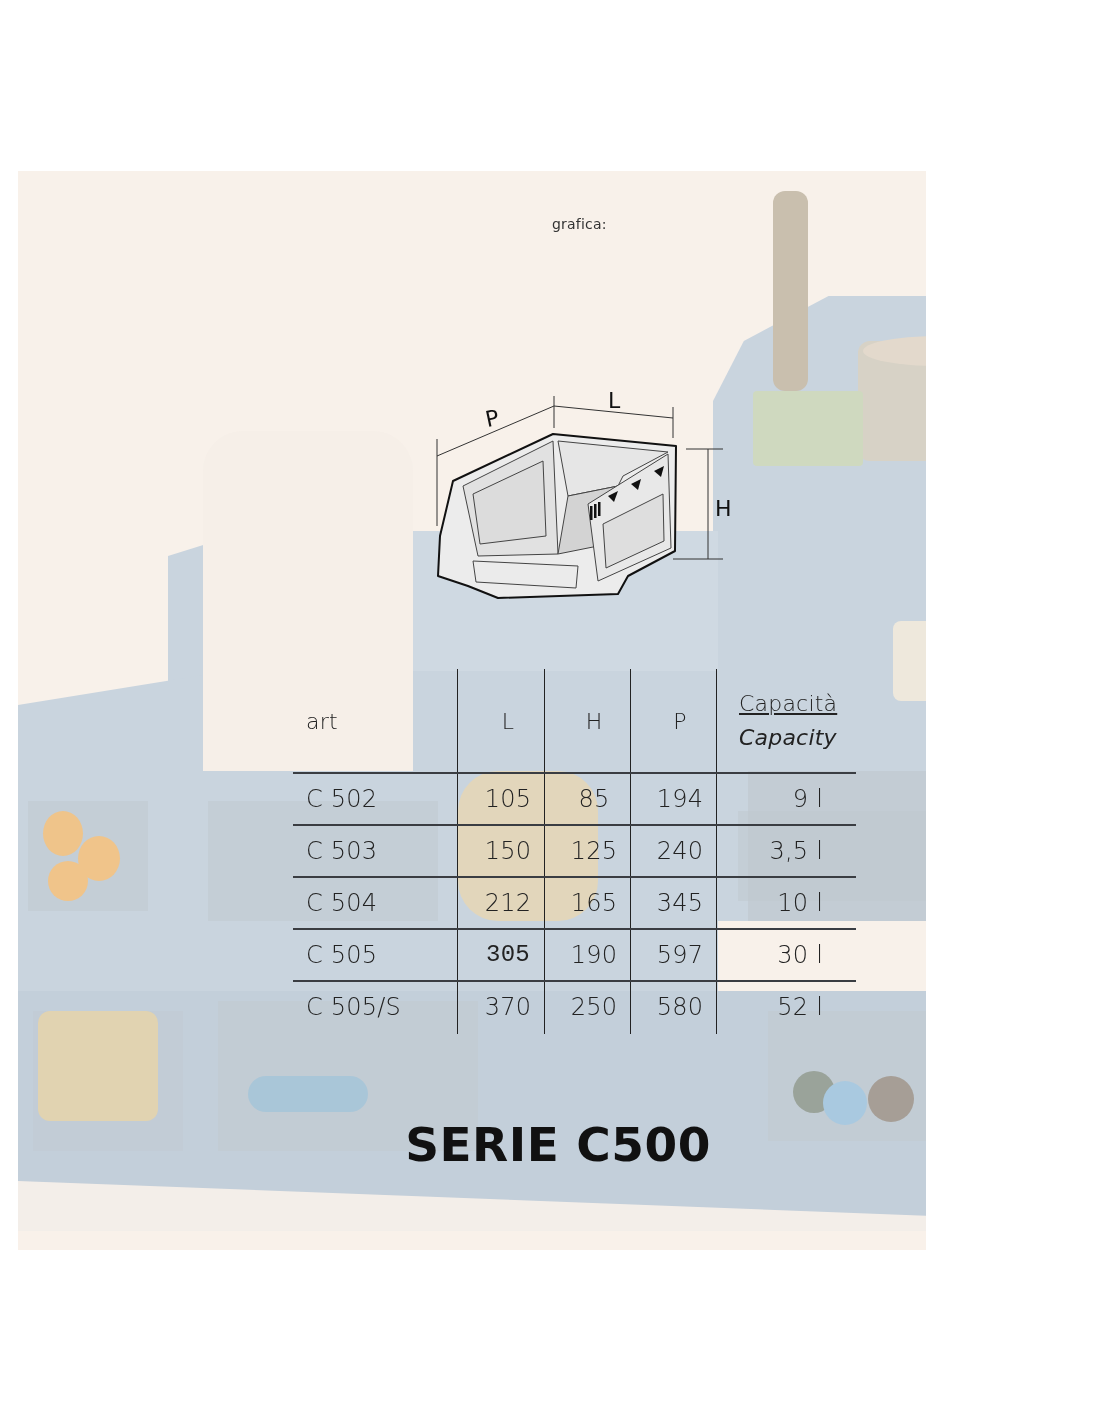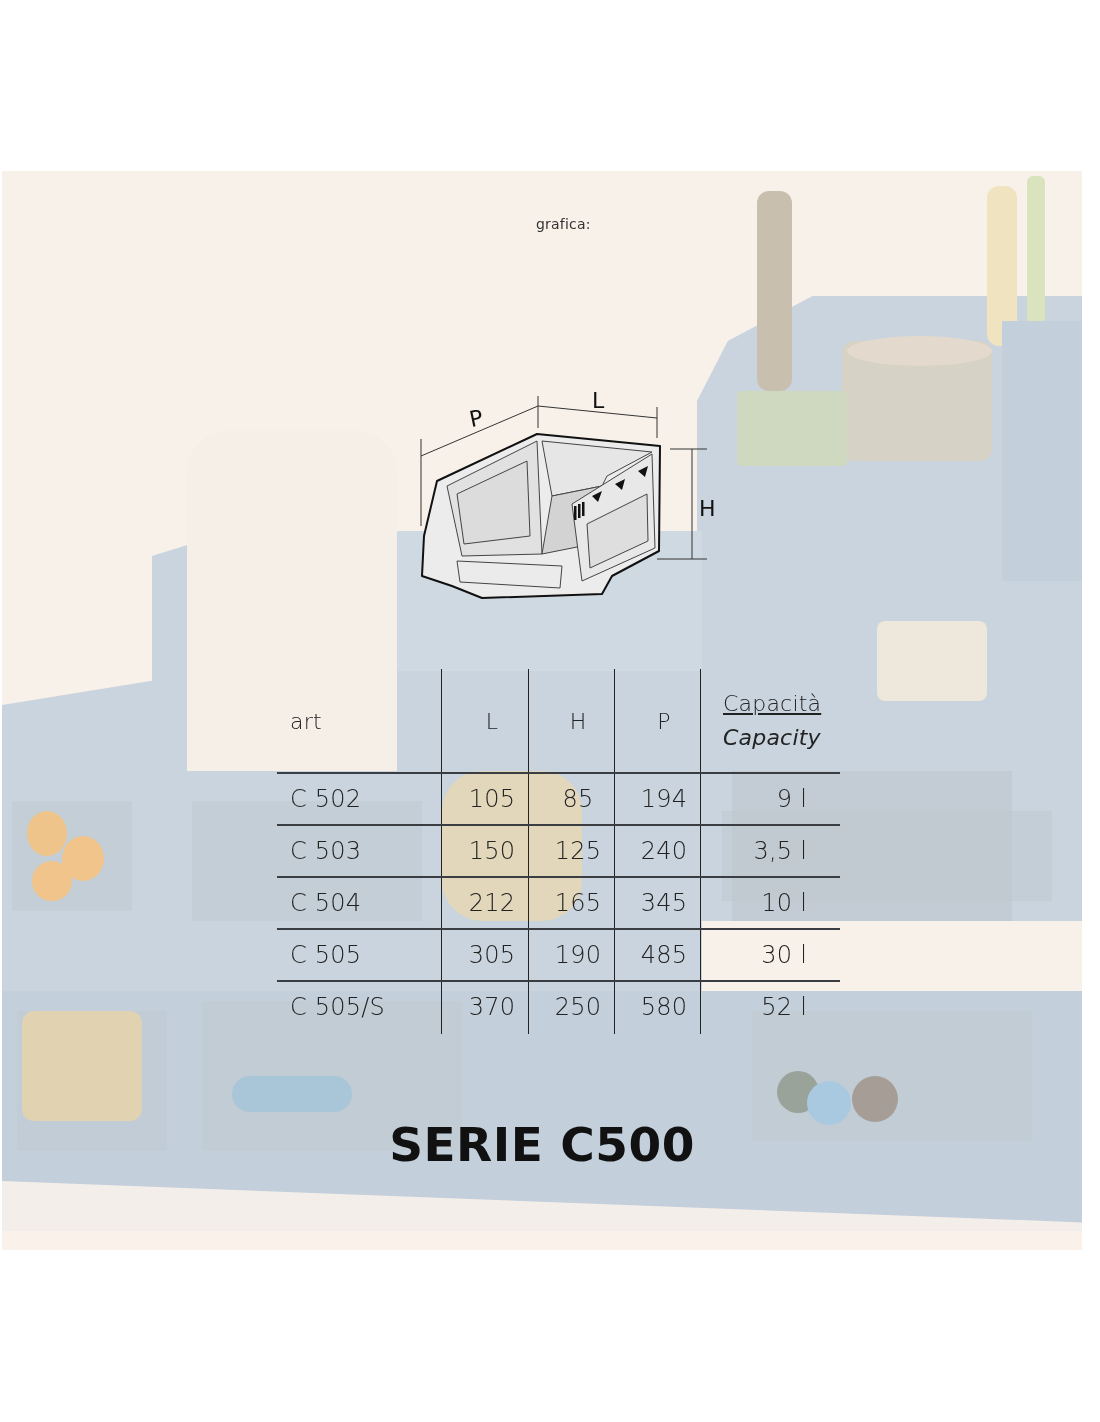--- a/index.html
+++ b/index.html
@@ -2,21 +2,21 @@
 <html><head>
   <meta charset="utf-8">
   <style>
     html, body { margin: 0; padding: 0; }
     body {
       width: 1100px; height: 1422px; background: #ffffff;
       position: relative; overflow: hidden;
       font-family: "DejaVu Sans", sans-serif;
     }
     .panel {
-      position: absolute; left: 2px; top: 171px; width: 1080px; height: 1079px;
+      position: absolute; left: 18px; top: 171px; width: 908px; height: 1079px;
       background: #f8f1ea; overflow: hidden;
     }
     
     .bg { position: absolute; }
     .bin { position: absolute; background: #c9d4de; }
     .bin.d { background: #c3cfda; }
     .bin.l { background: #cfd9e2; }
     .cavity { position: absolute; background: #c0c7cd; }
     .roll { position: absolute; background: #f6efe8; border-radius: 40px 40px 0 0; }
     .obj { position: absolute; border-radius: 50%; }
@@ -174,23 +174,23 @@
     <div class="cell num" style="left:354px;top:168px;">240</div>
     <div class="cell cap" style="left:440px;top:168px;">3,5 l</div>
 
     <div class="cell" style="left:23px;top:220px;">C 504</div>
     <div class="cell num" style="left:182px;top:220px;">212</div>
     <div class="cell num" style="left:268px;top:220px;">165</div>
     <div class="cell num" style="left:354px;top:220px;">345</div>
     <div class="cell cap" style="left:440px;top:220px;">10 l</div>
 
     <div class="cell" style="left:23px;top:272px;">C 505</div>
-    <div class="cell num" style="left:182px;top:272px;">305</div>
+    <div class="cell num" style="left:182px;top:272px;font-family:Liberation Mono, monospace;">305</div>
     <div class="cell num" style="left:268px;top:272px;">190</div>
-    <div class="cell num" style="left:354px;top:272px;">485</div>
+    <div class="cell num" style="left:354px;top:272px;">597</div>
     <div class="cell cap" style="left:440px;top:272px;">30 l</div>
 
     <div class="cell" style="left:23px;top:324px;">C 505/S</div>
     <div class="cell num" style="left:182px;top:324px;">370</div>
     <div class="cell num" style="left:268px;top:324px;">250</div>
     <div class="cell num" style="left:354px;top:324px;">580</div>
     <div class="cell cap" style="left:440px;top:324px;">52 l</div>
   </div>
 
   <div class="title">SERIE C500</div>

